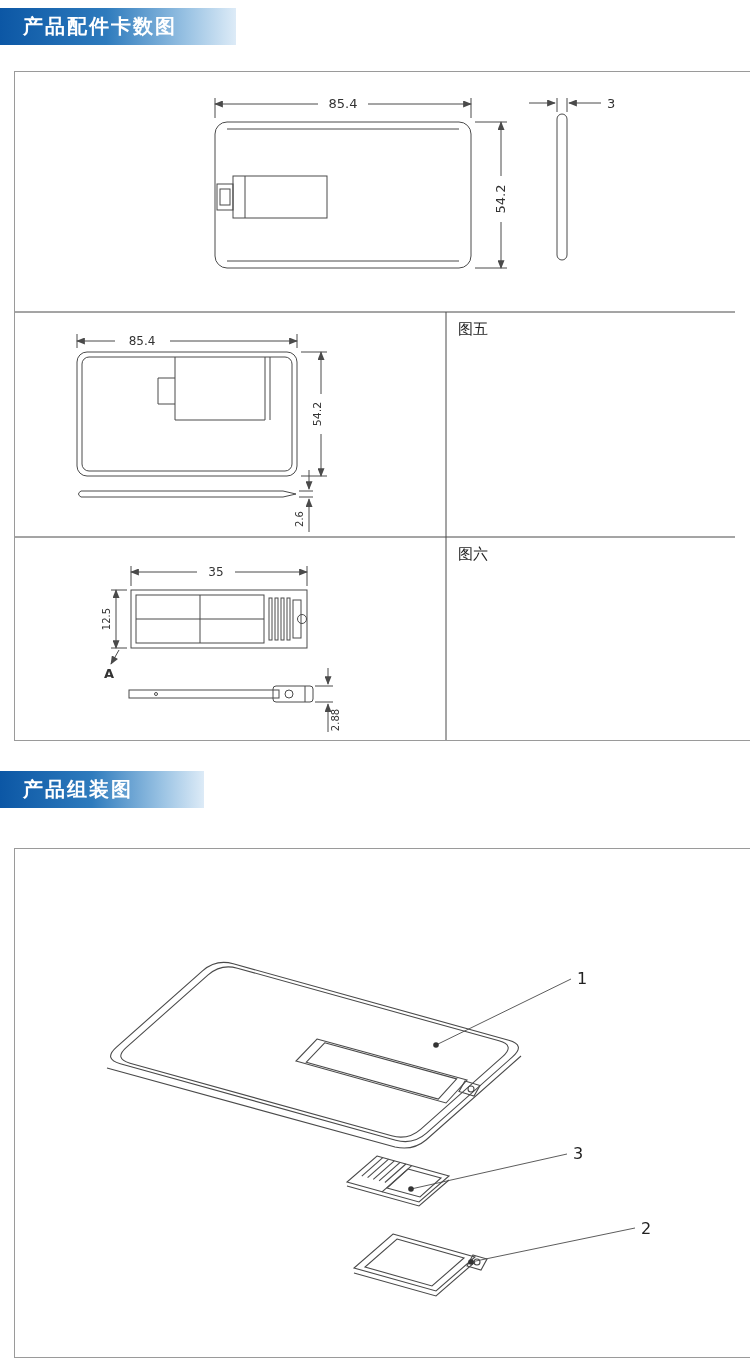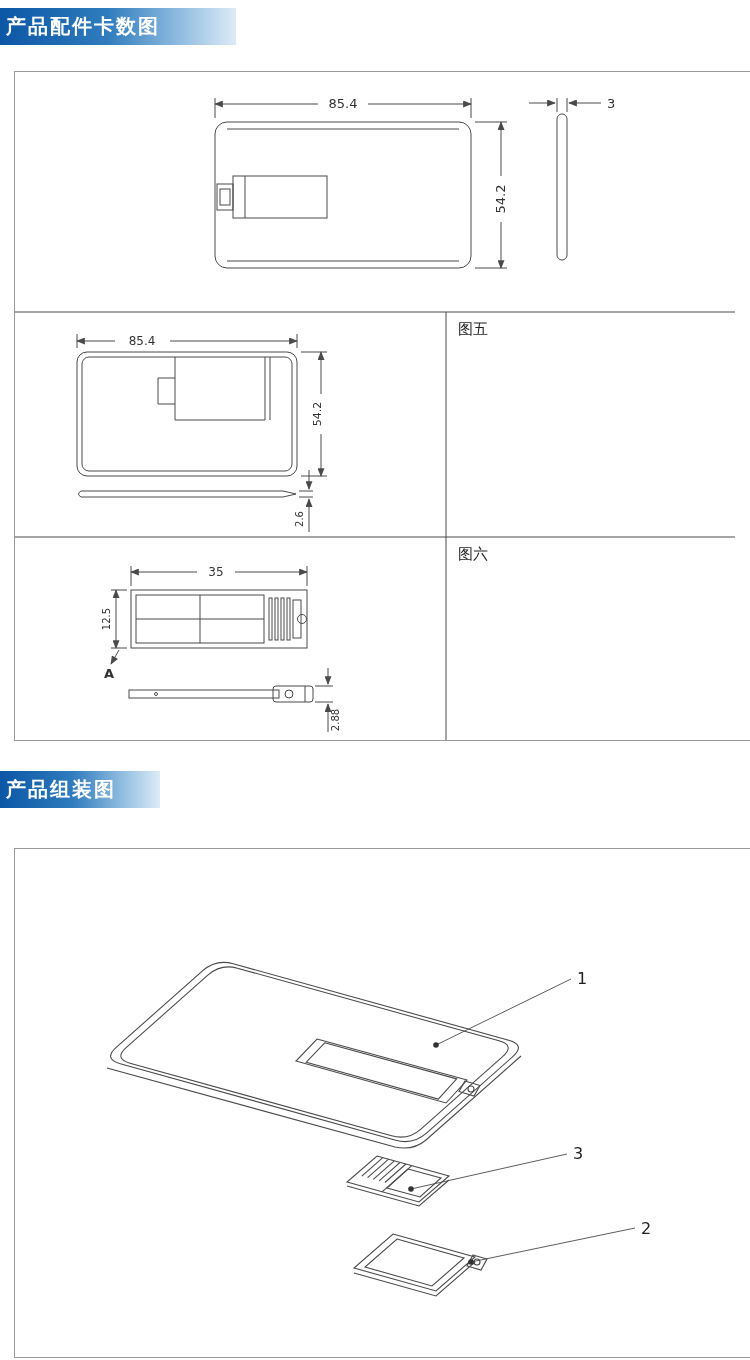--- a/index.html
+++ b/index.html
@@ -6,26 +6,26 @@
   html,body { background:#fff; }
   body {
     width:750px; height:1360px;
     font-family:"Liberation Sans", sans-serif;
     position:relative; overflow:hidden;
   }
   .banner {
     height:37px;
     margin-top:8px;
     display:flex; align-items:center;
-    padding-left:6px;
+    padding-left:23px;
     color:#fff; font-size:20px; font-weight:bold; letter-spacing:2px;
     background:linear-gradient(90deg,#0c57a5 0%,#2e7bbd 45%,#9cc4e4 80%,#ddebf7 100%);
   }
   .banner.b1 { width:236px; }
-  .banner.b2 { width:160px; margin-top:30px; }
+  .banner.b2 { width:204px; margin-top:30px; }
   .frame {
     width:738px;
     margin:26px 0 0 14px;
     border:1px solid #9a9a9a;
     background:#fff;
   }
   .frame.f2 { margin-top:40px; }
   .frame svg { display:block; }
   svg text { font-family:"DejaVu Sans","Liberation Sans",sans-serif; }
 </style>

